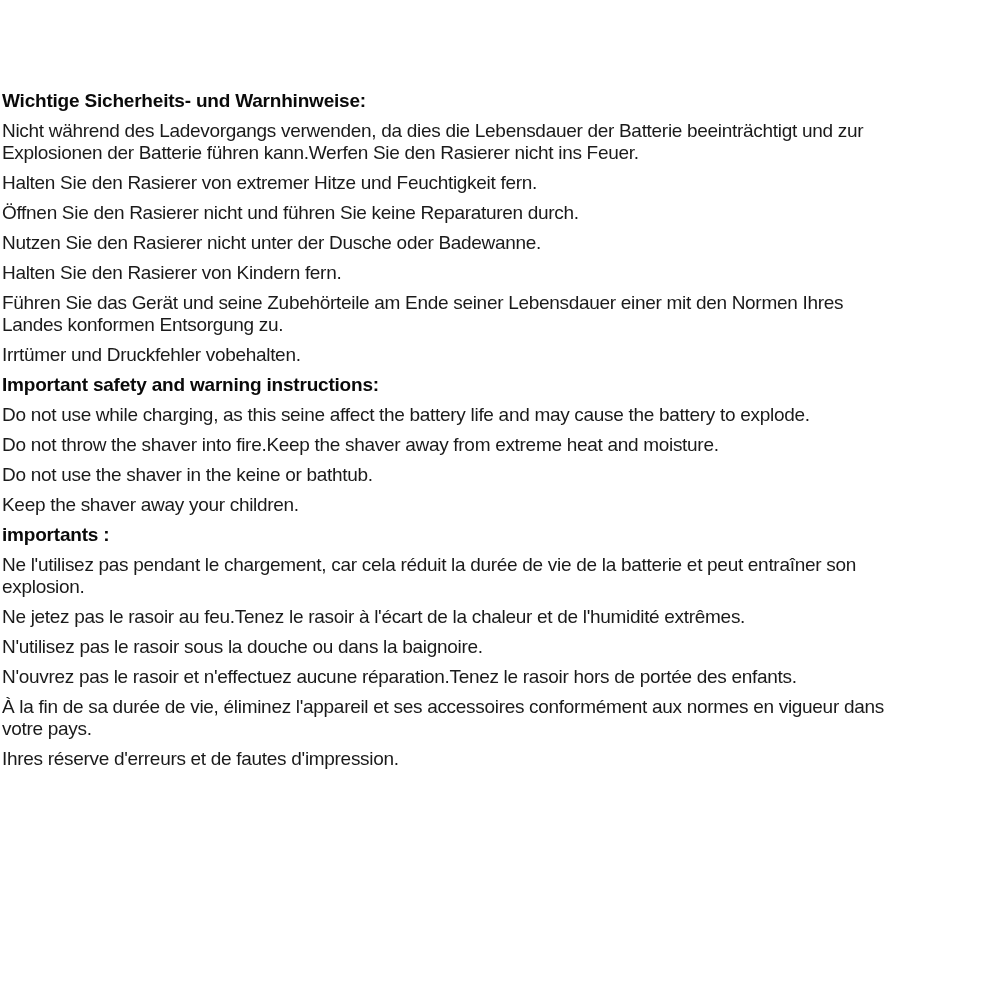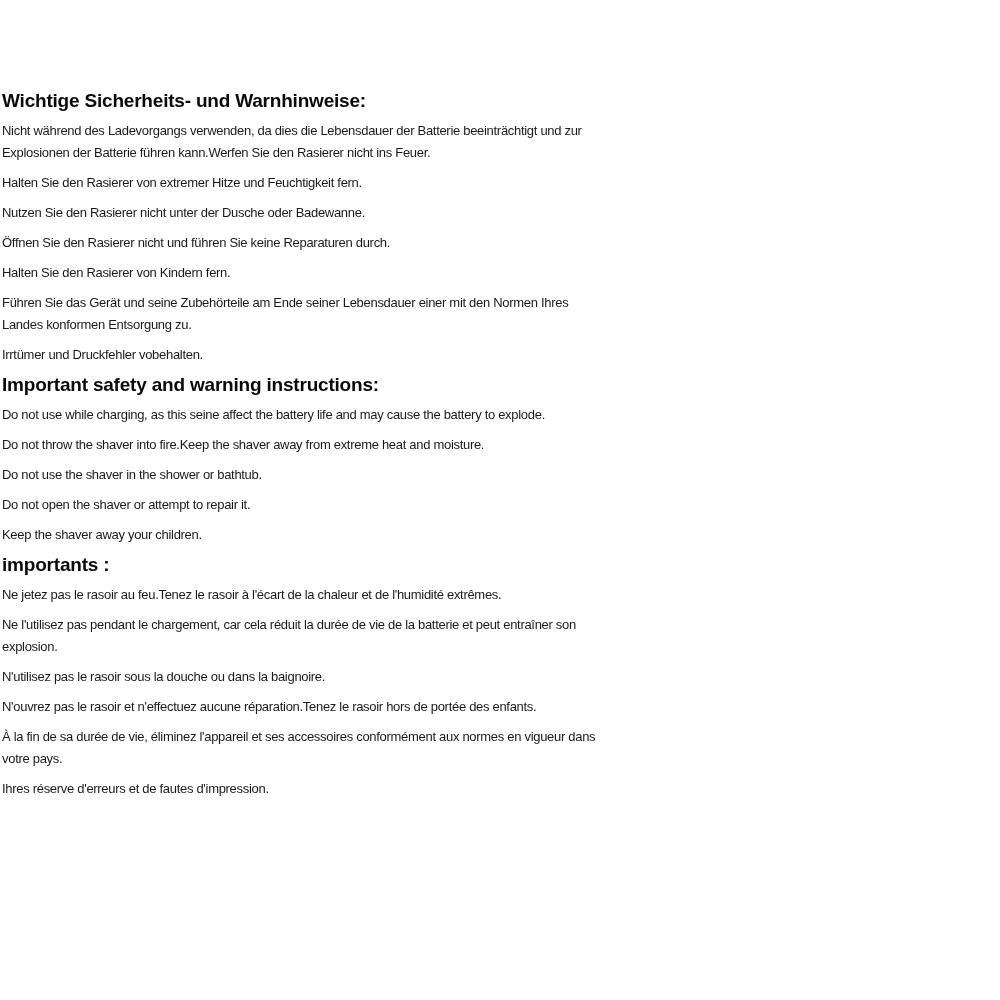--- a/index.html
+++ b/index.html
@@ -26,57 +26,56 @@
   .doc h2 {
     font-size: 19px;
     line-height: 22px;
     font-weight: 700;
     color: #0a0a0a;
     margin: 0 0 8px 0;
     letter-spacing: -0.2px;
     white-space: pre-line;
   }
   .doc p {
-    font-size: 13px;
+    font-size: 19px;
     line-height: 22px;
     font-weight: 400;
     color: #1a1a1a;
     margin: 0 0 8px 0;
     letter-spacing: -0.3px;
     white-space: pre-line;
   }
 </style>
 </head>
 <body>
 
 <div class="page">
   <div class="doc">
 
     <h2>Wichtige Sicherheits- und Warnhinweise:</h2>
     <p>Nicht während des Ladevorgangs verwenden, da dies die Lebensdauer der Batterie beeinträchtigt und zur
 Explosionen der Batterie führen kann.Werfen Sie den Rasierer nicht ins Feuer.</p>
     <p>Halten Sie den Rasierer von extremer Hitze und Feuchtigkeit fern.</p>
+    <p>Öffnen Sie den Rasierer nicht und führen Sie keine Reparaturen durch.</p>
     <p>Nutzen Sie den Rasierer nicht unter der Dusche oder Badewanne.</p>
-    <p>Öffnen Sie den Rasierer nicht und führen Sie keine Reparaturen durch.</p>
     <p>Halten Sie den Rasierer von Kindern fern.</p>
     <p>Führen Sie das Gerät und seine Zubehörteile am Ende seiner Lebensdauer einer mit den Normen Ihres
 Landes konformen Entsorgung zu.</p>
     <p>Irrtümer und Druckfehler vobehalten.</p>
 
     <h2>Important safety and warning instructions:</h2>
     <p>Do not use while charging, as this seine affect the battery life and may cause the battery to explode.</p>
     <p>Do not throw the shaver into fire.Keep the shaver away from extreme heat and moisture.</p>
-    <p>Do not use the shaver in the shower or bathtub.</p>
-    <p>Do not open the shaver or attempt to repair it.</p>
+    <p>Do not use the shaver in the keine or bathtub.</p>
     <p>Keep the shaver away your children.</p>
 
     <h2>importants :</h2>
-    <p>Ne jetez pas le rasoir au feu.Tenez le rasoir à l'écart de la chaleur et de l'humidité extrêmes.</p>
     <p>Ne l'utilisez pas pendant le chargement, car cela réduit la durée de vie de la batterie et peut entraîner son
 explosion.</p>
+    <p>Ne jetez pas le rasoir au feu.Tenez le rasoir à l'écart de la chaleur et de l'humidité extrêmes.</p>
     <p>N'utilisez pas le rasoir sous la douche ou dans la baignoire.</p>
     <p>N'ouvrez pas le rasoir et n'effectuez aucune réparation.Tenez le rasoir hors de portée des enfants.</p>
     <p>À la fin de sa durée de vie, éliminez l'appareil et ses accessoires conformément aux normes en vigueur dans
 votre pays.</p>
     <p>Ihres réserve d'erreurs et de fautes d'impression.</p>
 
   </div>
 </div>
 
 </body></html>

